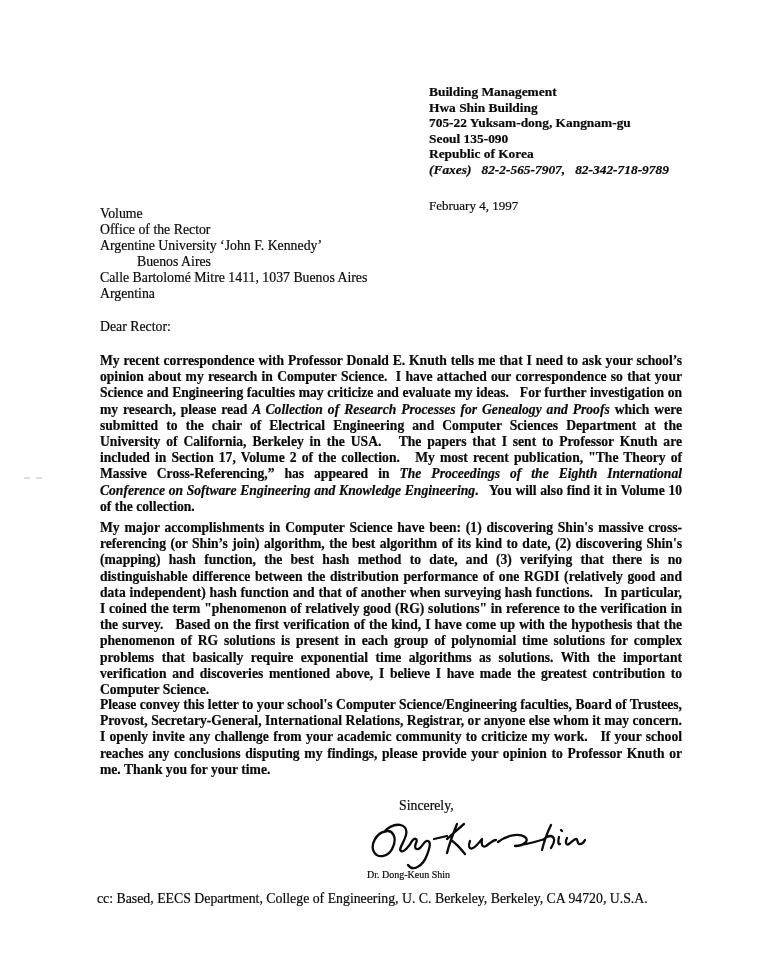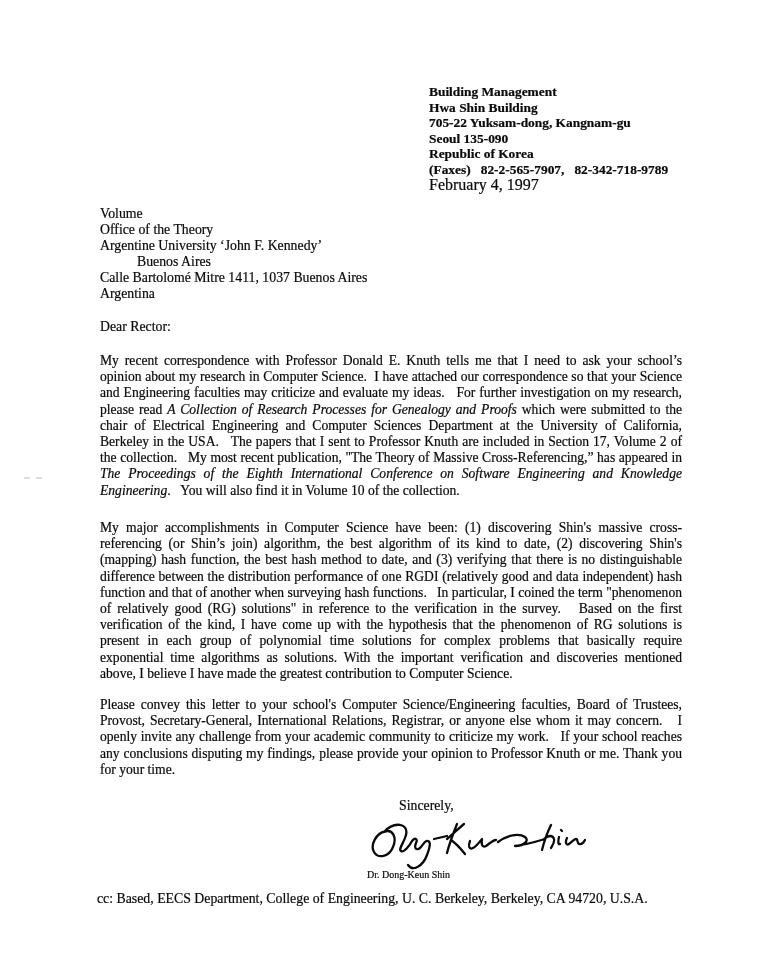--- a/index.html
+++ b/index.html
@@ -10,29 +10,29 @@
     color:#0a0a0a;
     position:relative;
     overflow:hidden;
     -webkit-text-stroke:0.2px #0a0a0a;
   }
   .page{position:absolute;inset:0;}
   .sender{
     position:absolute;left:429px;top:84px;
     font-weight:bold;font-size:13.4px;line-height:15.6px;
   }
-  .sender .fax{white-space:pre;}
-  .date{position:absolute;left:429px;top:176px;font-size:16px;}
+  .sender .fax{font-style:italic;white-space:pre;}
+  .date{position:absolute;left:429px;top:198px;font-size:13px;}
   .recipient{position:absolute;left:100px;top:206px;font-size:13.8px;line-height:16.1px;}
   .recipient .indent{padding-left:37px;}
   .salutation{position:absolute;left:100px;top:319px;font-size:13.8px;}
   .para{
     position:absolute;left:100px;width:582px;margin:0;
     font-size:13.6px;line-height:16.2px;
-    text-align:justify;white-space:pre-wrap;
+    text-align:justify;white-space:pre-wrap;font-weight:bold;
   }
   .p1{top:353px;}
   .p2{top:520px;}
   .p3{top:697px;}
   .italic{font-style:italic;}
   .valediction{position:absolute;left:399px;top:798px;font-size:13.8px;}
   .signature-wrap{position:absolute;left:368px;top:815px;width:218px;height:55px;}
   .signature-wrap svg{display:block;width:100%;height:100%;}
   .signature-wrap path{fill:none;stroke:#0a0a0a;stroke-width:2.3;stroke-linecap:round;stroke-linejoin:round;}
   .signed-name{position:absolute;left:367px;top:869px;font-size:10px;}
@@ -54,21 +54,21 @@
     <div>705-22 Yuksam-dong, Kangnam-gu</div>
     <div>Seoul 135-090</div>
     <div>Republic of Korea</div>
     <div class="fax">(Faxes)   82-2-565-7907,   82-342-718-9789</div>
   </div>
 
   <div class="date">February 4, 1997</div>
 
   <div class="recipient">
     <div>Volume</div>
-    <div>Office of the Theory</div>
+    <div>Office of the Rector</div>
     <div>Argentine University ‘John F. Kennedy’</div>
     <div class="indent">Buenos Aires</div>
     <div>Calle Bartolomé Mitre 1411, 1037 Buenos Aires</div>
     <div>Argentina</div>
   </div>
 
   <div class="salutation">Dear Rector:</div>
 
   <p class="para p1"><span>My recent correspondence with Professor Donald E. Knuth tells me that I need to ask your school’s opinion about my research in Computer Science.  I have attached our correspondence so that your Science and Engineering faculties may criticize and evaluate my ideas.   For further investigation on my research, please read </span><span class="italic">A Collection of Research Processes for Genealogy and Proofs</span><span> which were submitted to the chair of Electrical Engineering and Computer Sciences Department at the University of California, Berkeley in the USA.   The papers that I sent to Professor Knuth are included in Section 17, Volume 2 of the collection.   My most recent publication, "The Theory of Massive Cross-Referencing,” has appeared in </span><span class="italic">The Proceedings of the Eighth International Conference on Software Engineering and Knowledge Engineering</span><span>.   You will also find it in Volume 10 of the collection.</span></p>
 

